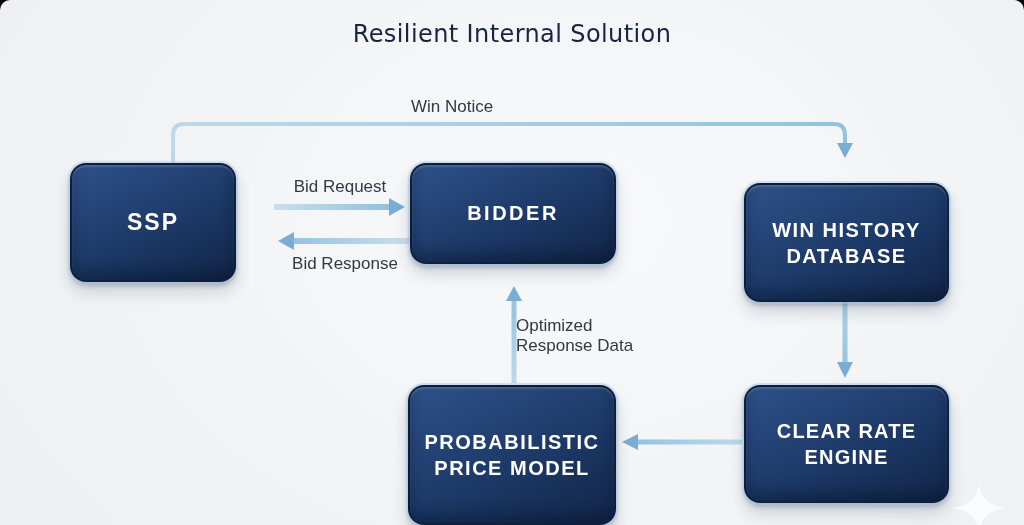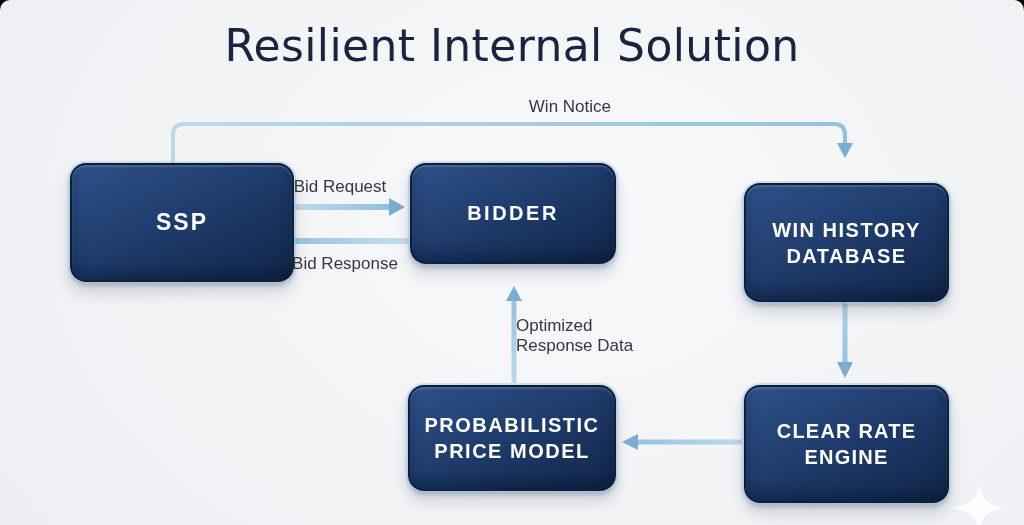--- a/index.html
+++ b/index.html
@@ -21,21 +21,21 @@
       radial-gradient(90% 130% at 56% 42%, #f8f9fb 0%, #f1f3f5 48%, #e9ecef 100%);
   }
   .title {
     position: absolute;
     top: 20px;
     left: 0;
     width: 100%;
     text-align: center;
     margin: 0;
     font-family: "DejaVu Sans", sans-serif;
-    font-size: 44px;
+    font-size: 24px;
     font-weight: 500;
     color: #1a2440;
     letter-spacing: 0.4px;
   }
   .arrows {
     position: absolute;
     top: 0;
     left: 0;
     width: 1024px;
     height: 525px;
@@ -55,32 +55,32 @@
       inset 0 -8px 14px rgba(4, 14, 34, 0.35);
     display: flex;
     flex-direction: column;
     align-items: center;
     justify-content: center;
     color: #ffffff;
     font-weight: bold;
     text-align: center;
   }
   .node-line { white-space: nowrap; }
-  #node-ssp    { left: 70px;  top: 163px; width: 224px; height: 119px; font-size: 23px; letter-spacing: 2px; }
+  #node-ssp    { left: 70px;  top: 163px; width: 166px; height: 119px; font-size: 23px; letter-spacing: 2px; }
   #node-bidder { left: 410px; top: 163px; width: 206px; height: 101px; font-size: 20px; letter-spacing: 2.5px; }
   #node-whd    { left: 744px; top: 163px; width: 205px; height: 119px; font-size: 20px; line-height: 26px; letter-spacing: 1.5px; margin-top: 20px; }
-  #node-ppm    { left: 408px; top: 385px; width: 208px; height: 106px; font-size: 20px; line-height: 26px; letter-spacing: 1.5px; }
+  #node-ppm    { left: 408px; top: 385px; width: 208px; height: 140px; font-size: 20px; line-height: 26px; letter-spacing: 1.5px; }
   #node-crpe   { left: 744px; top: 385px; width: 205px; height: 118px; font-size: 20px; line-height: 26px; letter-spacing: 1.2px; }
   .edge-label {
     position: absolute;
     color: #343844;
     font-size: 17px;
     line-height: 20px;
   }
-  #label-win-notice   { left: 411px; top: 97px;  width: 200px; text-align: right; }
+  #label-win-notice   { left: 411px; top: 97px;  width: 200px; text-align: left; }
   #label-bid-request  { left: 265px; top: 177px; width: 150px; text-align: center; }
   #label-bid-response { left: 265px; top: 254px; width: 160px; text-align: center; }
   #label-opd          { left: 516px; top: 316px; width: 120px; text-align: left; }
   .sparkle {
     position: absolute;
     left: 944px;
     top: 474px;
     width: 72px;
     height: 72px;
   }

